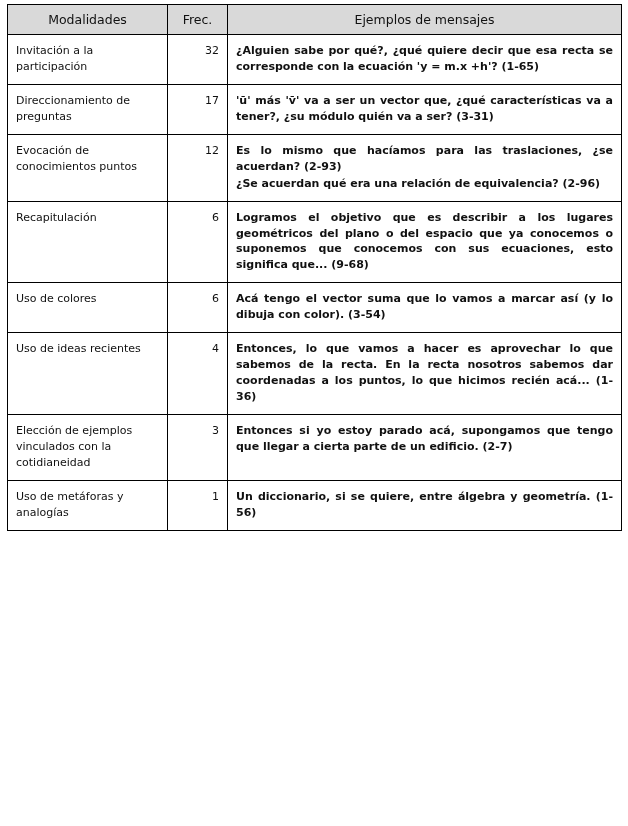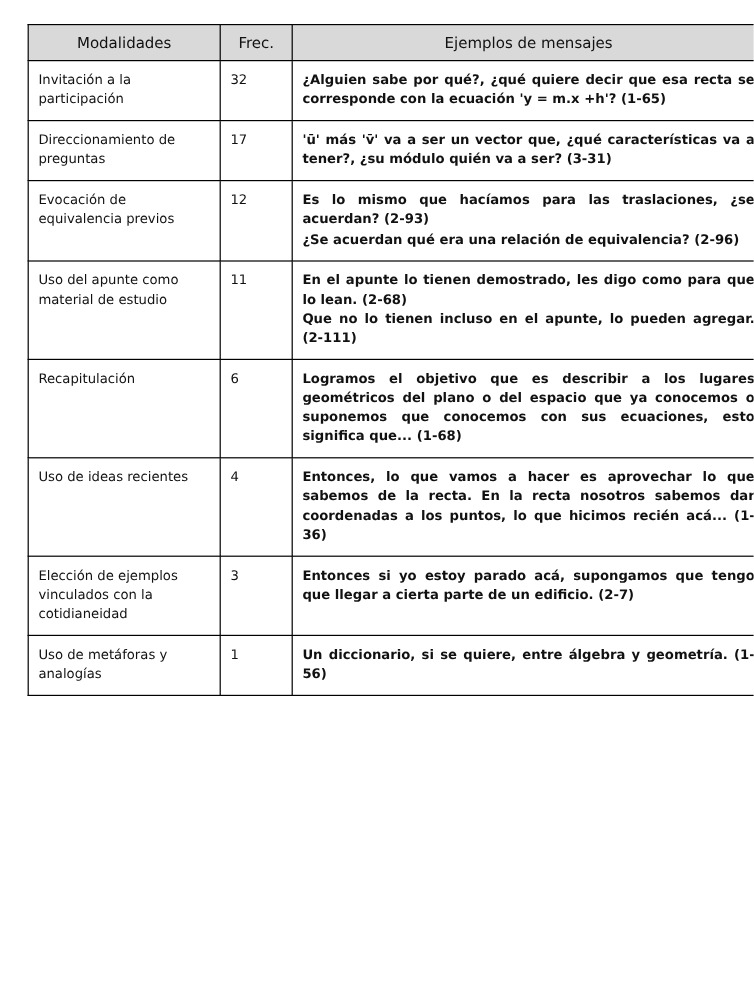--- a/index.html
+++ b/index.html
@@ -9,21 +9,21 @@
   }
   body {
     width: 628px;
     height: 826px;
     font-family: "DejaVu Sans", sans-serif;
     color: #111111;
   }
   #table-wrap {
     width: 628px;
     box-sizing: border-box;
-    padding: 16px;
+    padding: 0;
     border-radius: 10px;
   }
   table.data-table {
     border-collapse: collapse;
     width: 614px;
     margin: 4px 7px 0 7px;
     table-layout: fixed;
   }
   table.data-table col.c-mod { width: 160px; }
   table.data-table col.c-frec { width: 60px; }
@@ -43,21 +43,21 @@
     vertical-align: top;
     font-size: 11px;
     line-height: 1.45;
     padding: 8px 8px 9px 8px;
     color: #111111;
   }
   tbody td.cell-mod {
     text-align: left;
   }
   tbody td.cell-frec {
-    text-align: left;
+    text-align: right;
   }
   tbody td.cell-ej {
     text-align: justify;
     text-justify: inter-word;
     hyphens: manual;
   }
   tbody td.cell-ej p {
     margin: 0;
     font-weight: bold;
   }
@@ -91,40 +91,39 @@
           </td>
         </tr>
         <tr>
           <td class="cell-mod">Direccionamiento de preguntas</td>
           <td class="cell-frec">17</td>
           <td class="cell-ej">
             <p>'ū' más 'v̄' va a ser un vector que, ¿qué características va a tener?, ¿su módulo quién va a ser? (3-31)</p>
           </td>
         </tr>
         <tr>
-          <td class="cell-mod">Evocación de equivalencia previos</td>
+          <td class="cell-mod">Evocación de conocimientos puntos</td>
           <td class="cell-frec">12</td>
           <td class="cell-ej">
             <p>Es lo mismo que hacíamos para las traslaciones, ¿se acuerdan? (2-93)</p>
             <p>¿Se acuerdan qué era una relación de equivalencia? (2-96)</p>
           </td>
         </tr>
         <tr>
-          <td class="cell-mod">Uso del apunte como material de estudio</td>
-          <td class="cell-frec">11</td>
+          <td class="cell-mod">Recapitulación</td>
+          <td class="cell-frec">6</td>
           <td class="cell-ej">
-            <p>En el apunte lo tienen demostrado, les digo como para que lo lean. (2-68)</p>
-            <p>Que no lo tienen incluso en el apunte, lo pueden agregar. (2-111)</p>
+            <p>Logramos el objetivo que es describir a los lugares geométricos del plano o del espacio que ya conocemos o suponemos que conocemos con sus ecuaciones, esto significa que... (9-68)</p>
           </td>
         </tr>
         <tr>
-          <td class="cell-mod">Recapitulación</td>
+          <td class="cell-mod">Uso de colores</td>
           <td class="cell-frec">6</td>
           <td class="cell-ej">
-            <p>Logramos el objetivo que es describir a los lugares geométricos del plano o del espacio que ya conocemos o suponemos que conocemos con sus ecuaciones, esto significa que... (1-68)</p>
+            <p>Acá tengo el vector suma que lo vamos a marcar así (y lo dibuja con color). (3-54)</p>
           </td>
         </tr>
         <tr>
           <td class="cell-mod">Uso de ideas recientes</td>
           <td class="cell-frec">4</td>
           <td class="cell-ej">
             <p>Entonces, lo que vamos a hacer es aprovechar lo que sabemos de la recta. En la recta nosotros sabemos dar coordenadas a los puntos, lo que hicimos recién acá... (1-36)</p>
           </td>
         </tr>
         <tr>

